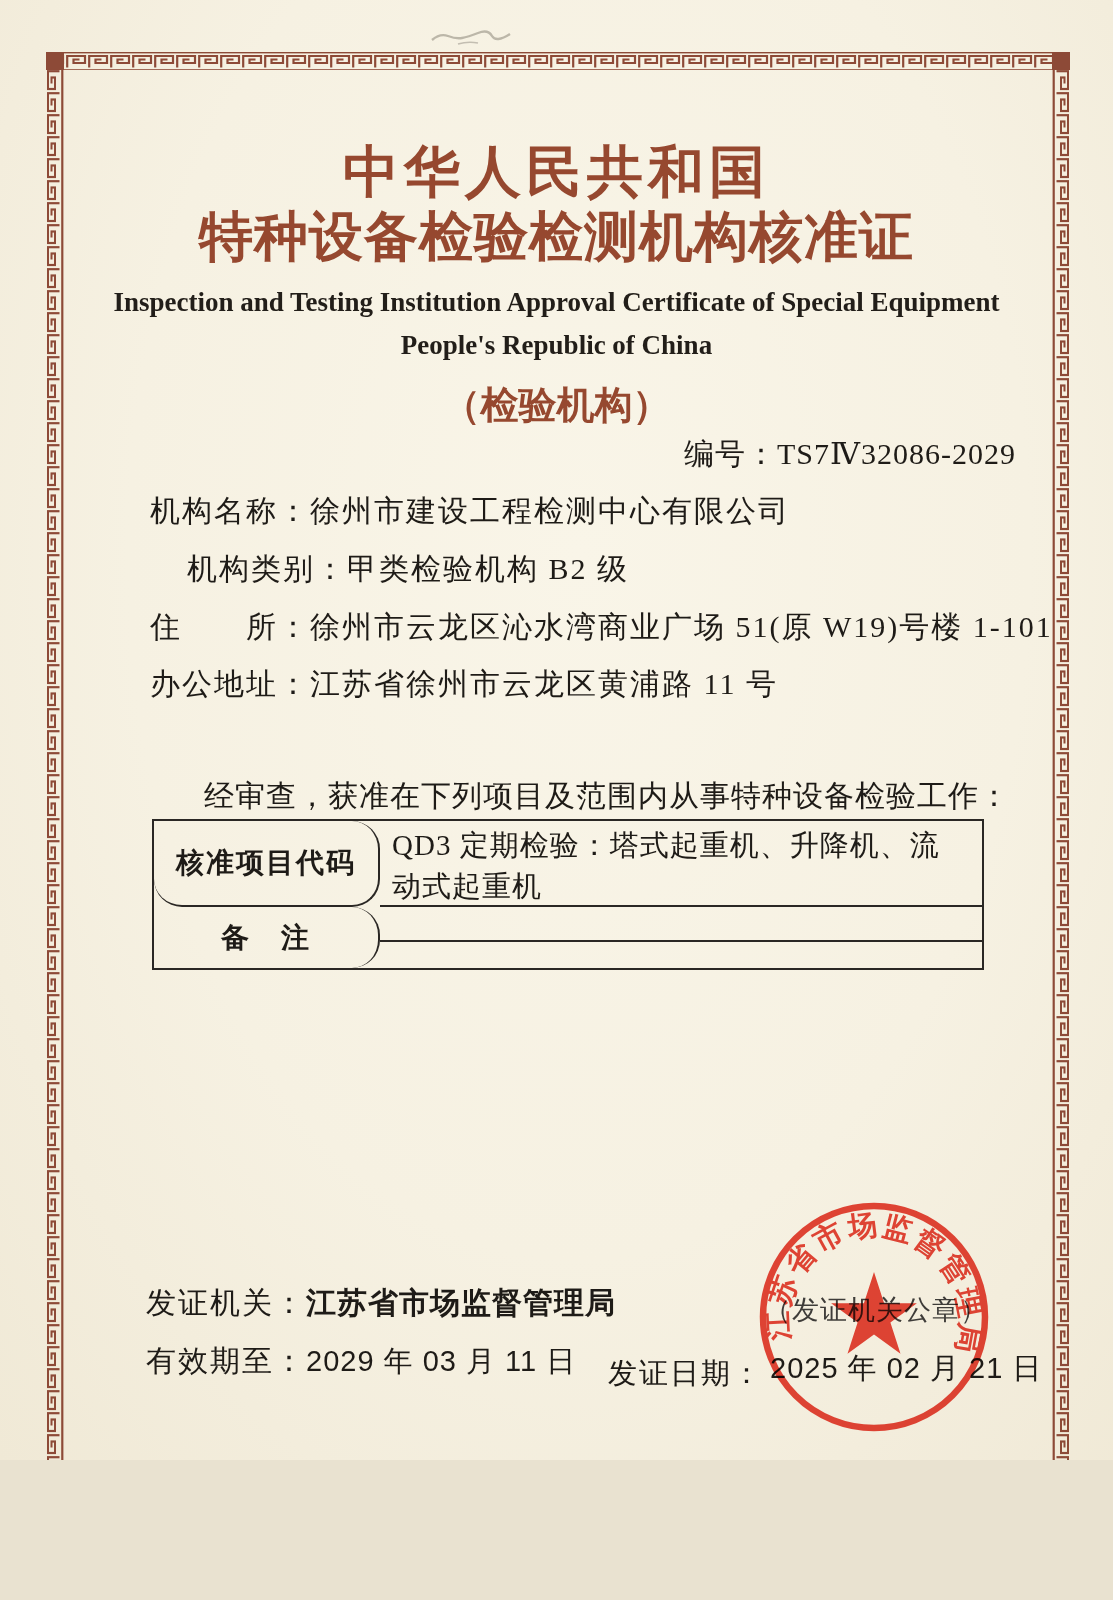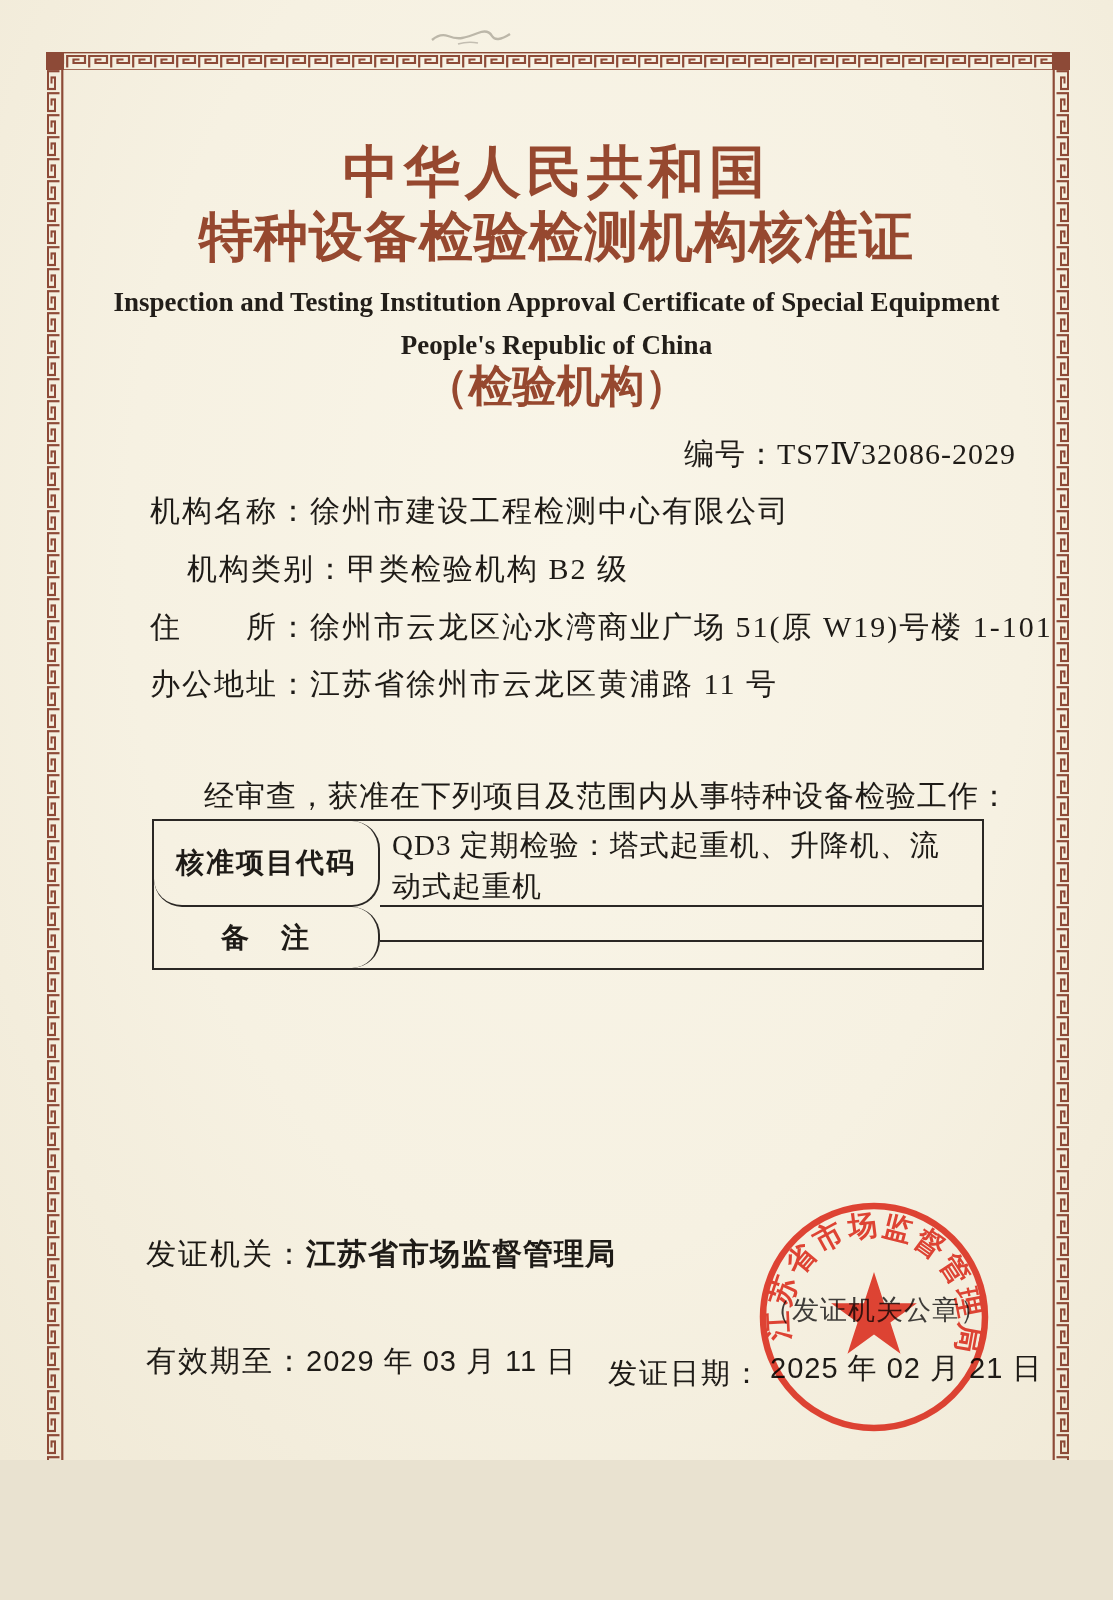--- a/index.html
+++ b/index.html
@@ -8,39 +8,39 @@
     background:radial-gradient(ellipse at 52% 38%, #f9f5e8 0%, #f6f1e2 55%, #f0e9d6 100%);
     font-family:"Liberation Serif","DejaVu Serif",serif;color:#1e1b17;
   }
   .abs{position:absolute;white-space:nowrap;line-height:1.15;}
   .center{left:0;width:100%;text-align:center;}
   .brand{color:#96482f;font-weight:bold;}
   .t-cn1{top:140px;font-size:56px;letter-spacing:5px;}
   .t-cn2{top:206px;font-size:54px;letter-spacing:1px;}
   .t-en1{top:287px;font-size:27px;font-weight:bold;color:#221e19;}
   .t-en2{top:330px;font-size:27px;font-weight:bold;color:#221e19;}
-  .t-sub{top:364px;font-size:44px;font-family:Liberation Mono, monospace;}
+  .t-sub{top:384px;font-size:38px;}
   .cert-no{top:437px;left:684px;font-size:30px;letter-spacing:1px;text-align:center;}
   .field{font-size:30px;letter-spacing:2px;left:150px;}
   .f1{top:494px;} .f2{top:552px;margin-left:37px;} .f3{top:610px;} .f4{top:667px;} .f5{top:724px;}
   .note{top:779px;left:204px;font-size:30px;letter-spacing:1px;}
   .apr-table{
     position:absolute;left:152px;top:819px;width:828px;height:147px;
     border:2.5px solid #2a2724;display:grid;grid-template-columns:226px 1fr;grid-template-rows:86px 1fr;
   }
   .apr-table .hcell{
     border-right:2.5px solid #2a2724;display:flex;align-items:center;justify-content:center;
     font-weight:bold;font-size:28px;letter-spacing:2px;border-radius:28px;
   }
   .apr-table .r1{border-bottom:2.5px solid #2a2724;}
   .apr-table .ccell{padding:4px 20px 0 12px;font-size:29px;line-height:1.42;letter-spacing:1px;
     white-space:normal;}
   .remark-cell{position:relative;}
   .remark-line{position:absolute;left:0;right:0;top:54%;border-top:2px solid #2a2724;}
-  .issuer{top:1237px;left:146px;font-size:30px;letter-spacing:2px;}
+  .issuer{top:1286px;left:146px;font-size:30px;letter-spacing:2px;}
   .issuer b{letter-spacing:1px;}
   .valid{top:1344px;left:146px;font-size:30px;letter-spacing:2px;}
   .date-num{font-family:"Liberation Sans","DejaVu Sans",sans-serif;font-size:29px;letter-spacing:1px;}
   .issue-label{top:1357px;left:608px;font-size:29px;letter-spacing:2px;}
   .issue-value{top:1352px;left:770px;font-size:29px;}
   .seal-note{top:1295px;left:764px;font-size:27px;color:#3e3c39;letter-spacing:1px;z-index:2;}
   .seal{position:absolute;left:744px;top:1187px;mix-blend-mode:multiply;opacity:.93;z-index:3;}
   .footer-imprint{top:1541px;font-size:26px;letter-spacing:2px;color:#242220;}
   .frame{position:absolute;left:0;top:0;z-index:1;}
   .smudge{position:absolute;left:428px;top:24px;opacity:.55;filter:blur(.4px);}

